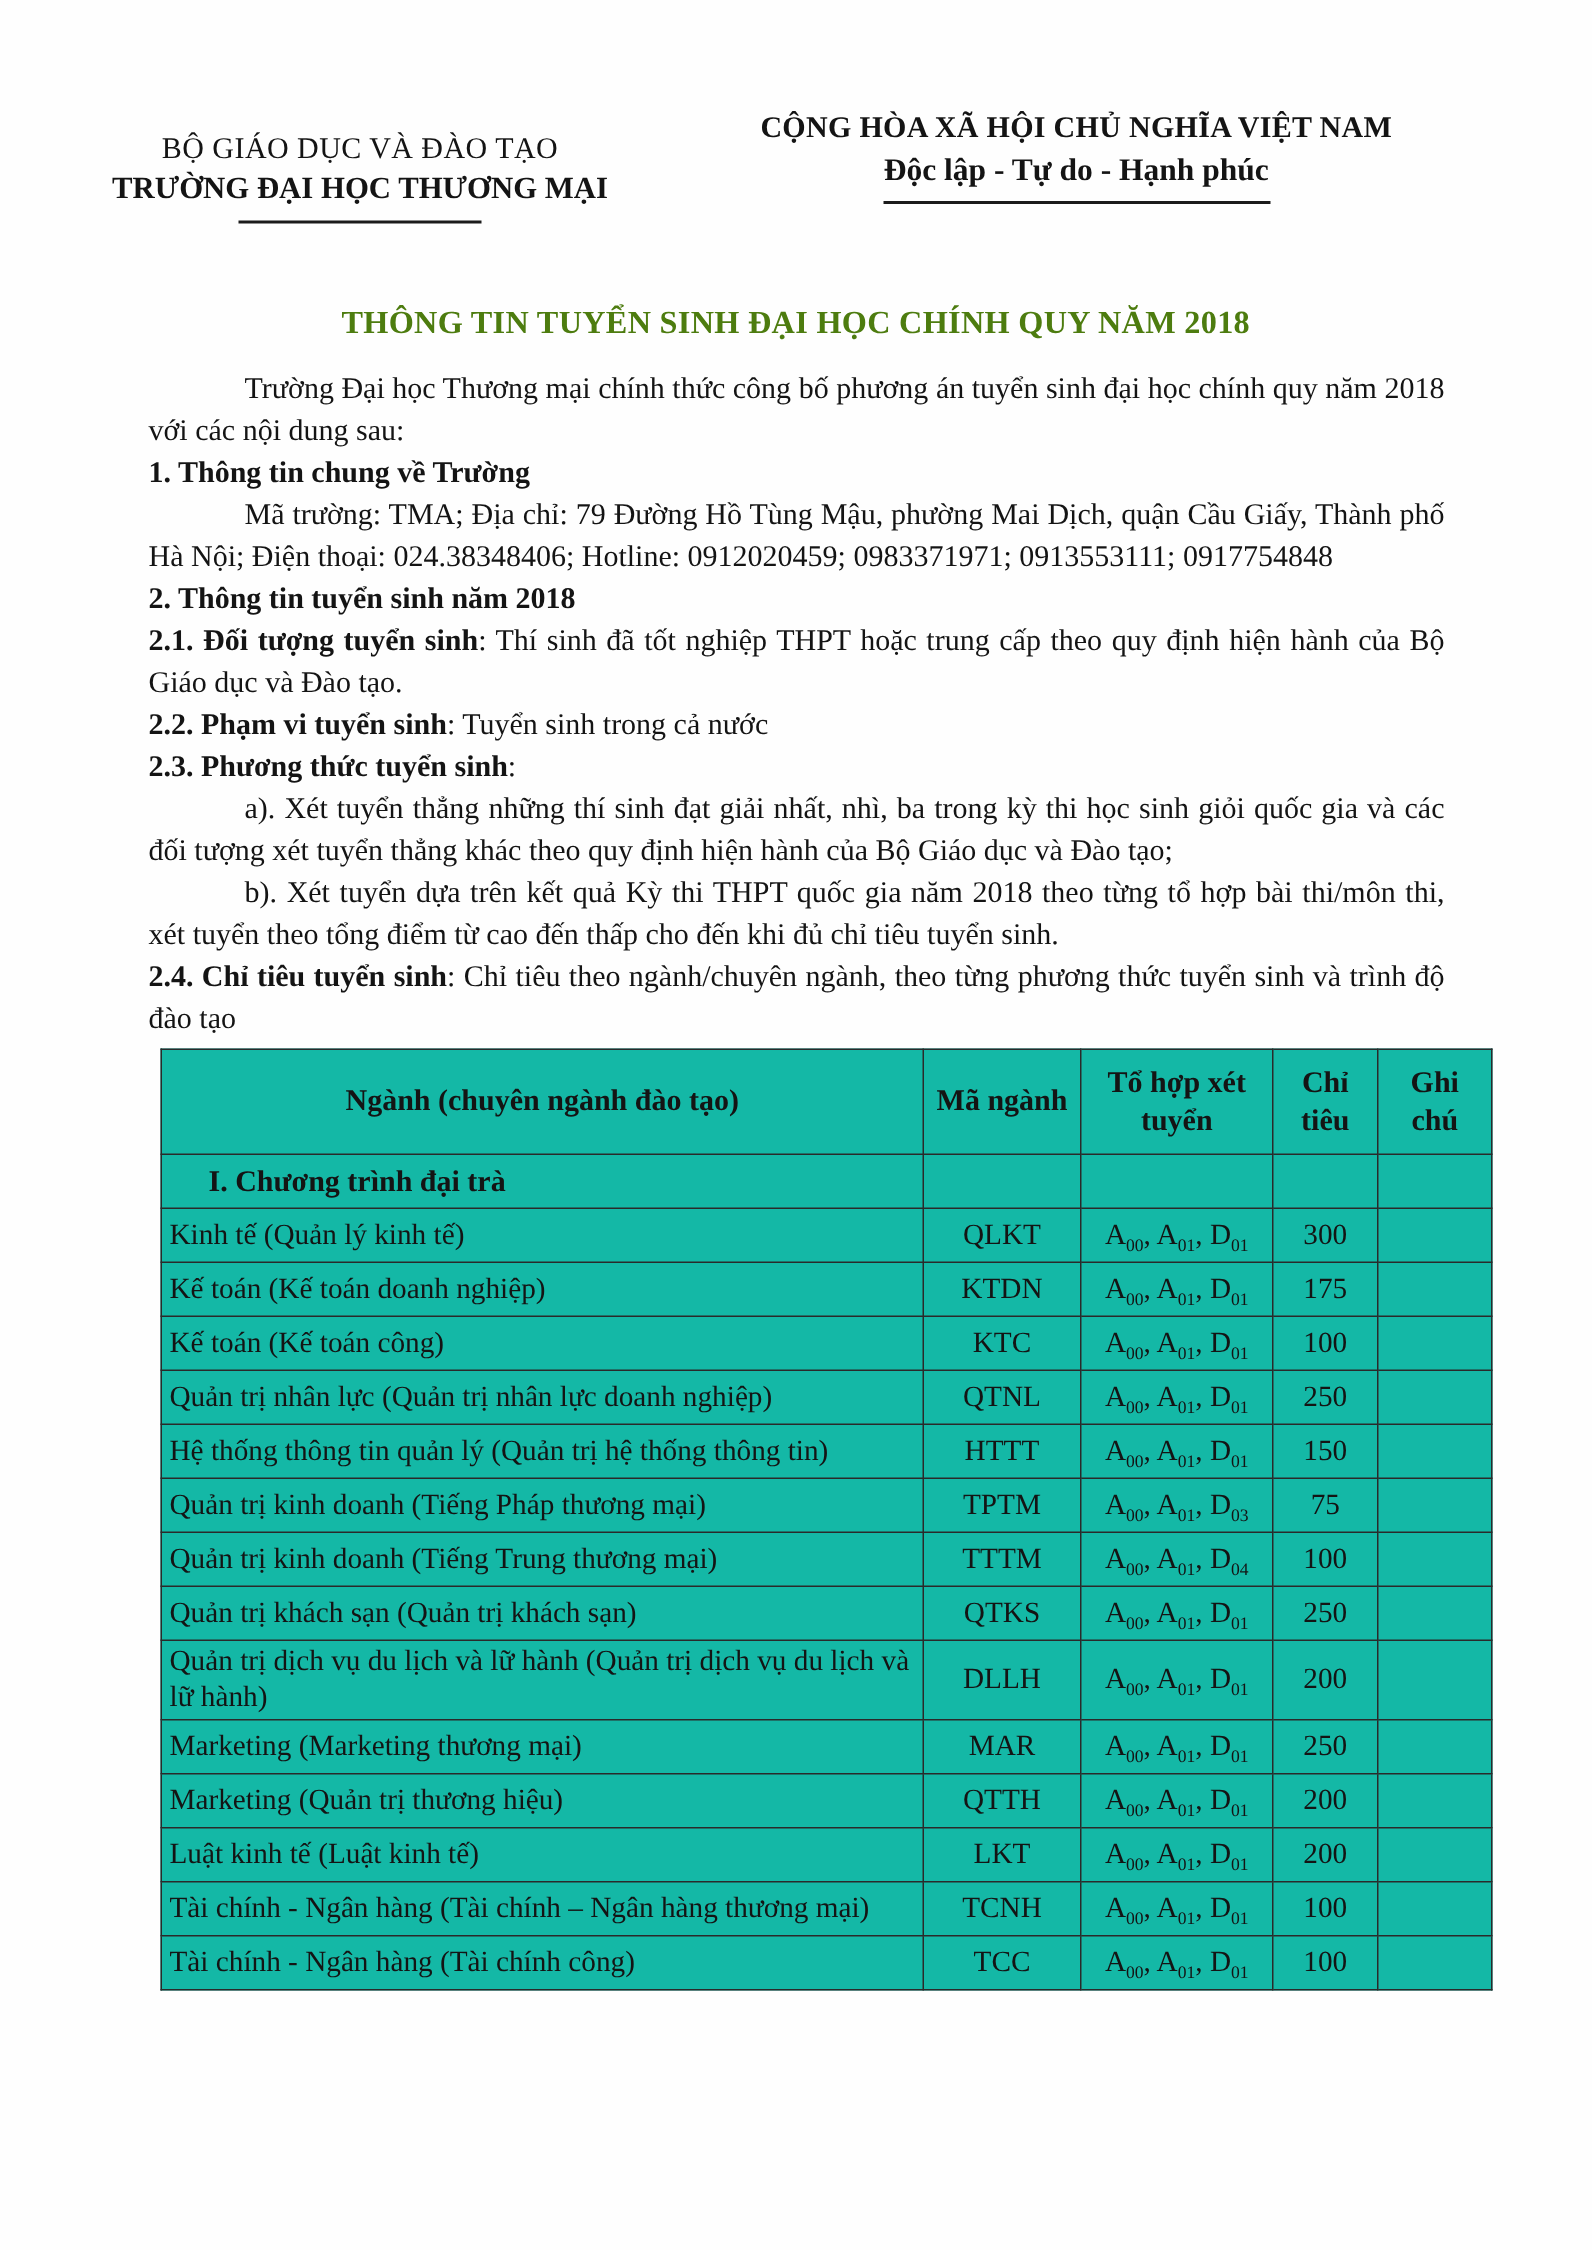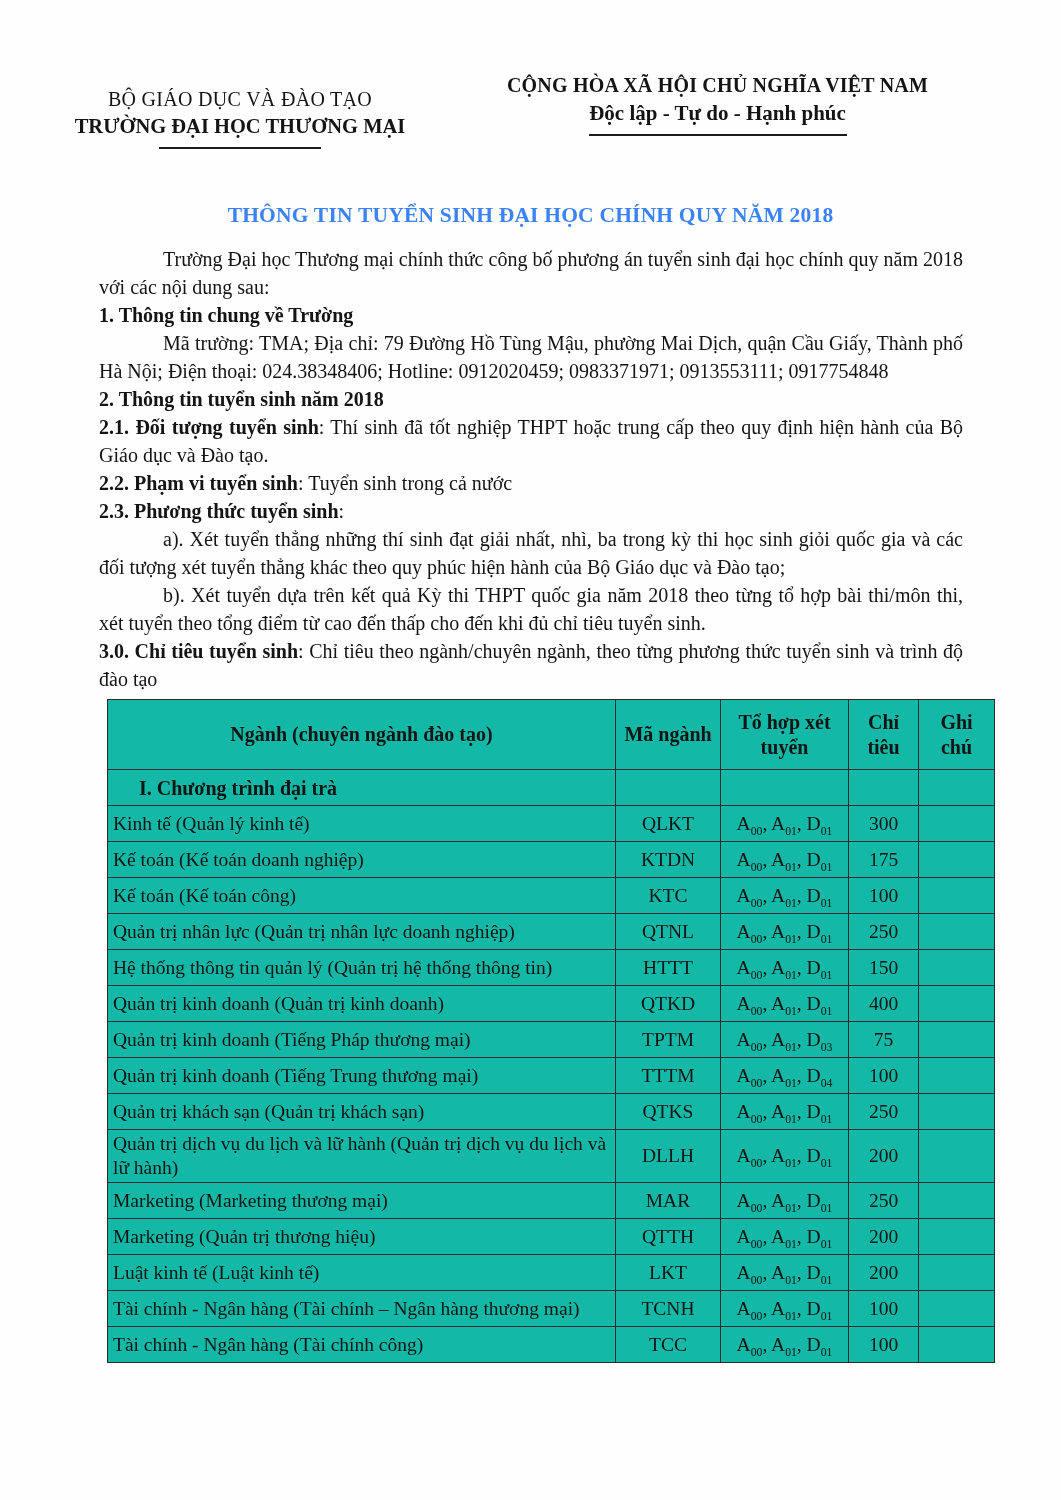--- a/index.html
+++ b/index.html
@@ -76,42 +76,42 @@
     <div class="l2">TRƯỜNG ĐẠI HỌC THƯƠNG MẠI</div>
     <div class="rule"></div>
   </div>
 
   <div class="header-right">
     <div class="l1">CỘNG HÒA XÃ HỘI CHỦ NGHĨA VIỆT NAM</div>
     <div class="l2">Độc lập - Tự do - Hạnh phúc</div>
     <div class="rule"></div>
   </div>
 
-  <div class="doc-title" id="doc-title" style="color: #3b82f6;">THÔNG TIN TUYỂN SINH ĐẠI HỌC CHÍNH QUY NĂM 2018</div>
+  <div class="doc-title" id="doc-title" style="color: #4d7c0f;">THÔNG TIN TUYỂN SINH ĐẠI HỌC CHÍNH QUY NĂM 2018</div>
 
   <div class="content">
     <p class="indent">Trường Đại học Thương mại chính thức công bố phương án tuyển sinh đại học chính quy năm 2018 với các nội dung sau:</p>
 
     <p class="sect"><b class="lead">1. Thông tin chung về Trường</b></p>
 
     <p class="indent">Mã trường: TMA; Địa chỉ: 79 Đường Hồ Tùng Mậu, phường Mai Dịch, quận Cầu Giấy, Thành phố Hà Nội; Điện thoại: 024.38348406; Hotline: 0912020459; 0983371971; 0913553111; 0917754848</p>
 
     <p class="sect"><b class="lead">2. Thông tin tuyển sinh năm 2018</b></p>
 
     <p class="sect"><b class="lead">2.1. Đối tượng tuyển sinh</b><span>: Thí sinh đã tốt nghiệp THPT hoặc trung cấp theo quy định hiện hành của Bộ Giáo dục và Đào tạo.</span></p>
 
     <p class="sect"><b class="lead">2.2. Phạm vi tuyển sinh</b><span>: Tuyển sinh trong cả nước</span></p>
 
     <p class="sect"><b class="lead">2.3. Phương thức tuyển sinh</b><span>:</span></p>
 
-    <p class="indent">a). Xét tuyển thẳng những thí sinh đạt giải nhất, nhì, ba trong kỳ thi học sinh giỏi quốc gia và các đối tượng xét tuyển thẳng khác theo quy phúc hiện hành của Bộ Giáo dục và Đào tạo;</p>
+    <p class="indent">a). Xét tuyển thẳng những thí sinh đạt giải nhất, nhì, ba trong kỳ thi học sinh giỏi quốc gia và các đối tượng xét tuyển thẳng khác theo quy định hiện hành của Bộ Giáo dục và Đào tạo;</p>
 
     <p class="indent">b). Xét tuyển dựa trên kết quả Kỳ thi THPT quốc gia năm 2018 theo từng tổ hợp bài thi/môn thi, xét tuyển theo tổng điểm từ cao đến thấp cho đến khi đủ chỉ tiêu tuyển sinh.</p>
 
-    <p class="sect"><b class="lead">3.0. Chỉ tiêu tuyển sinh</b><span>: Chỉ tiêu theo ngành/chuyên ngành, theo từng phương thức tuyển sinh và trình độ đào tạo</span></p>
+    <p class="sect"><b class="lead">2.4. Chỉ tiêu tuyển sinh</b><span>: Chỉ tiêu theo ngành/chuyên ngành, theo từng phương thức tuyển sinh và trình độ đào tạo</span></p>
 
     <table class="quota">
       <colgroup id="quota-colgroup">
           <col style="width: 508px;">
           <col style="width: 105px;">
           <col style="width: 128px;">
           <col style="width: 70px;">
           <col style="width: 76px;">
         </colgroup>
       <thead>
@@ -160,27 +160,20 @@
             <td class="c-note"></td>
           </tr>
           <tr>
             <td class="c-name">Hệ thống thông tin quản lý (Quản trị hệ thống thông tin)</td>
             <td class="c-code">HTTT</td>
             <td class="c-combo">A<sub>00</sub>, A<sub>01</sub>, D<sub>01</sub></td>
             <td class="c-quota">150</td>
             <td class="c-note"></td>
           </tr>
           <tr>
-            <td class="c-name">Quản trị kinh doanh (Quản trị kinh doanh)</td>
-            <td class="c-code">QTKD</td>
-            <td class="c-combo">A<sub>00</sub>, A<sub>01</sub>, D<sub>01</sub></td>
-            <td class="c-quota">400</td>
-            <td class="c-note"></td>
-          </tr>
-          <tr>
             <td class="c-name">Quản trị kinh doanh (Tiếng Pháp thương mại)</td>
             <td class="c-code">TPTM</td>
             <td class="c-combo">A<sub>00</sub>, A<sub>01</sub>, D<sub>03</sub></td>
             <td class="c-quota">75</td>
             <td class="c-note"></td>
           </tr>
           <tr>
             <td class="c-name">Quản trị kinh doanh (Tiếng Trung thương mại)</td>
             <td class="c-code">TTTM</td>
             <td class="c-combo">A<sub>00</sub>, A<sub>01</sub>, D<sub>04</sub></td>

